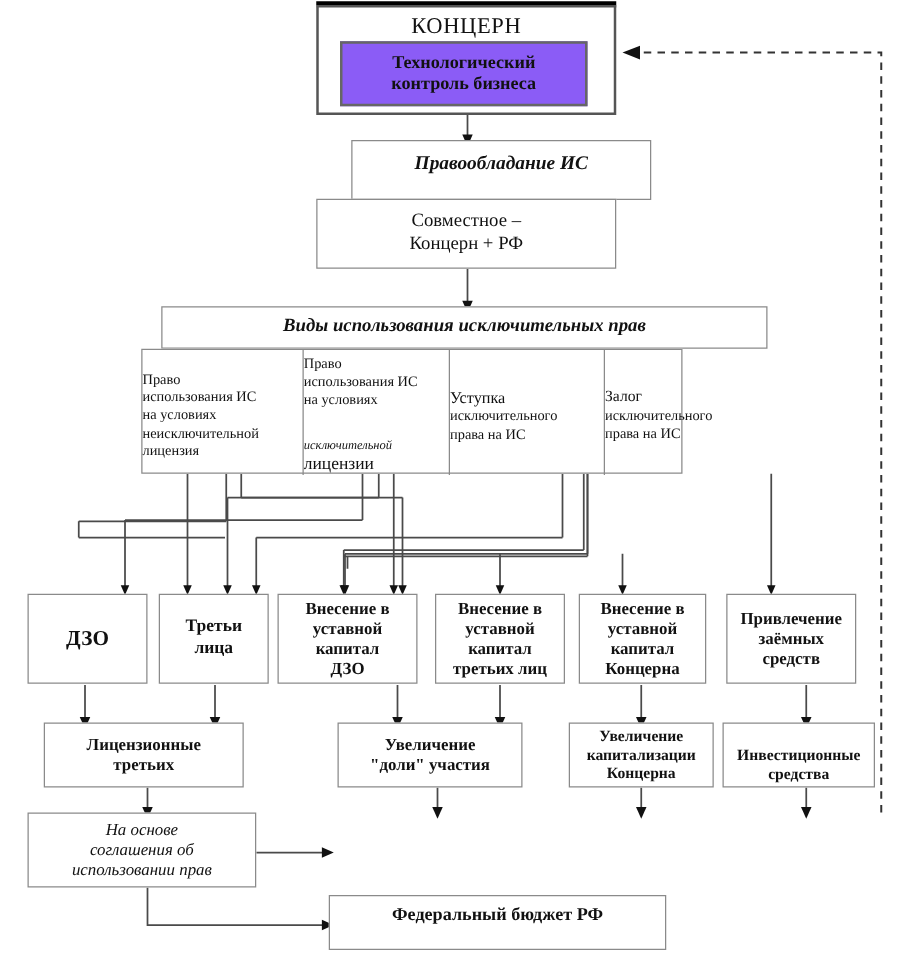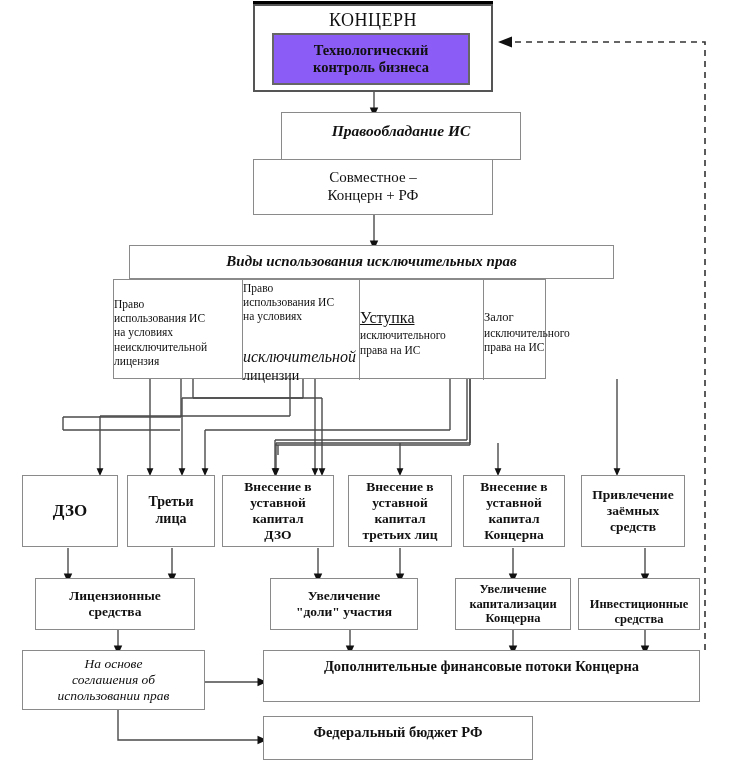--- a/index.html
+++ b/index.html
@@ -168,25 +168,25 @@
       <span style="font-size:11.5px;">Право</span>
       <span style="font-size:11.5px;">использования ИС</span>
       <span style="font-size:11.5px;">на условиях</span>
       <span style="font-size:11.5px;">неисключительной</span>
       <span style="font-size:11.5px;">лицензия</span>
     </div>
     <div class="cell" style="left:128px; top:0; width:117px; height:100px; flex-direction:column;">
       <span style="font-size:11.5px;">Право</span>
       <span style="font-size:11.5px;">использования ИС</span>
       <span style="font-size:11.5px;">на условиях</span>
-      <span class="i" style="font-size:16px;margin-top:23px;">исключительной</span>
+      <span class="i" style="font-size:10px;margin-top:23px;">исключительной</span>
       <span style="font-size:14px;">лицензии</span>
     </div>
     <div class="cell" style="left:245px; top:0; width:124px; height:100px; flex-direction:column;">
-      <span style="font-size:16px;text-decoration:underline;">Уступка</span>
+      <span style="font-size:13px;">Уступка</span>
       <span style="font-size:11.5px;">исключительного</span>
       <span style="font-size:11.5px;">права на ИС</span>
     </div>
     <div class="cell" style="left:369px; top:0; width:116px; height:100px; flex-direction:column;">
       <span style="font-size:12.5px;">Залог</span>
       <span style="font-size:11.5px;">исключительного</span>
       <span style="font-size:11.5px;">права на ИС</span>
     </div>
   </div>
 
@@ -216,21 +216,21 @@
 Концерна</div>
   </div>
   <div class="box" style="left:581px; top:475px; width:104px; height:72px;">
     <div class="b nowrap" style="font-size:13.5px;">Привлечение
 заёмных
 средств</div>
   </div>
 
   <div class="box" style="left:35px; top:578px; width:160px; height:52px;">
     <div class="b nowrap" style="font-size:13.5px;">Лицензионные
-средства</div>
+третьих</div>
   </div>
   <div class="box" style="left:270px; top:578px; width:148px; height:52px;">
     <div class="b nowrap" style="font-size:13.5px;">Увеличение
 "доли" участия</div>
   </div>
   <div class="box" style="left:455px; top:578px; width:116px; height:52px;">
     <div class="b nowrap" style="font-size:12.5px;">Увеличение
 капитализации
 Концерна</div>
   </div>
@@ -238,21 +238,18 @@
     <div class="b nowrap" style="font-size:12.5px;margin-top:16px;">Инвестиционные
 средства</div>
   </div>
 
   <div class="box" style="left:22px; top:650px; width:183px; height:60px;">
     <div class="i nowrap" style="font-size:13.5px;">На основе
 соглашения об
 использовании прав</div>
   </div>
 
-  <div class="box" style="left:263px; top:650px; width:437px; height:52px; align-items:flex-start; padding-top:7px;">
-    <div class="b" style="font-size:14.5px;">Дополнительные финансовые потоки Концерна</div>
-  </div>
 
   <div class="box" style="left:263px; top:716px; width:270px; height:44px; align-items:flex-start; padding-top:7px;">
     <div class="b" style="font-size:14.5px;">Федеральный бюджет РФ</div>
   </div>
 
 </div>
 
 </body></html>

